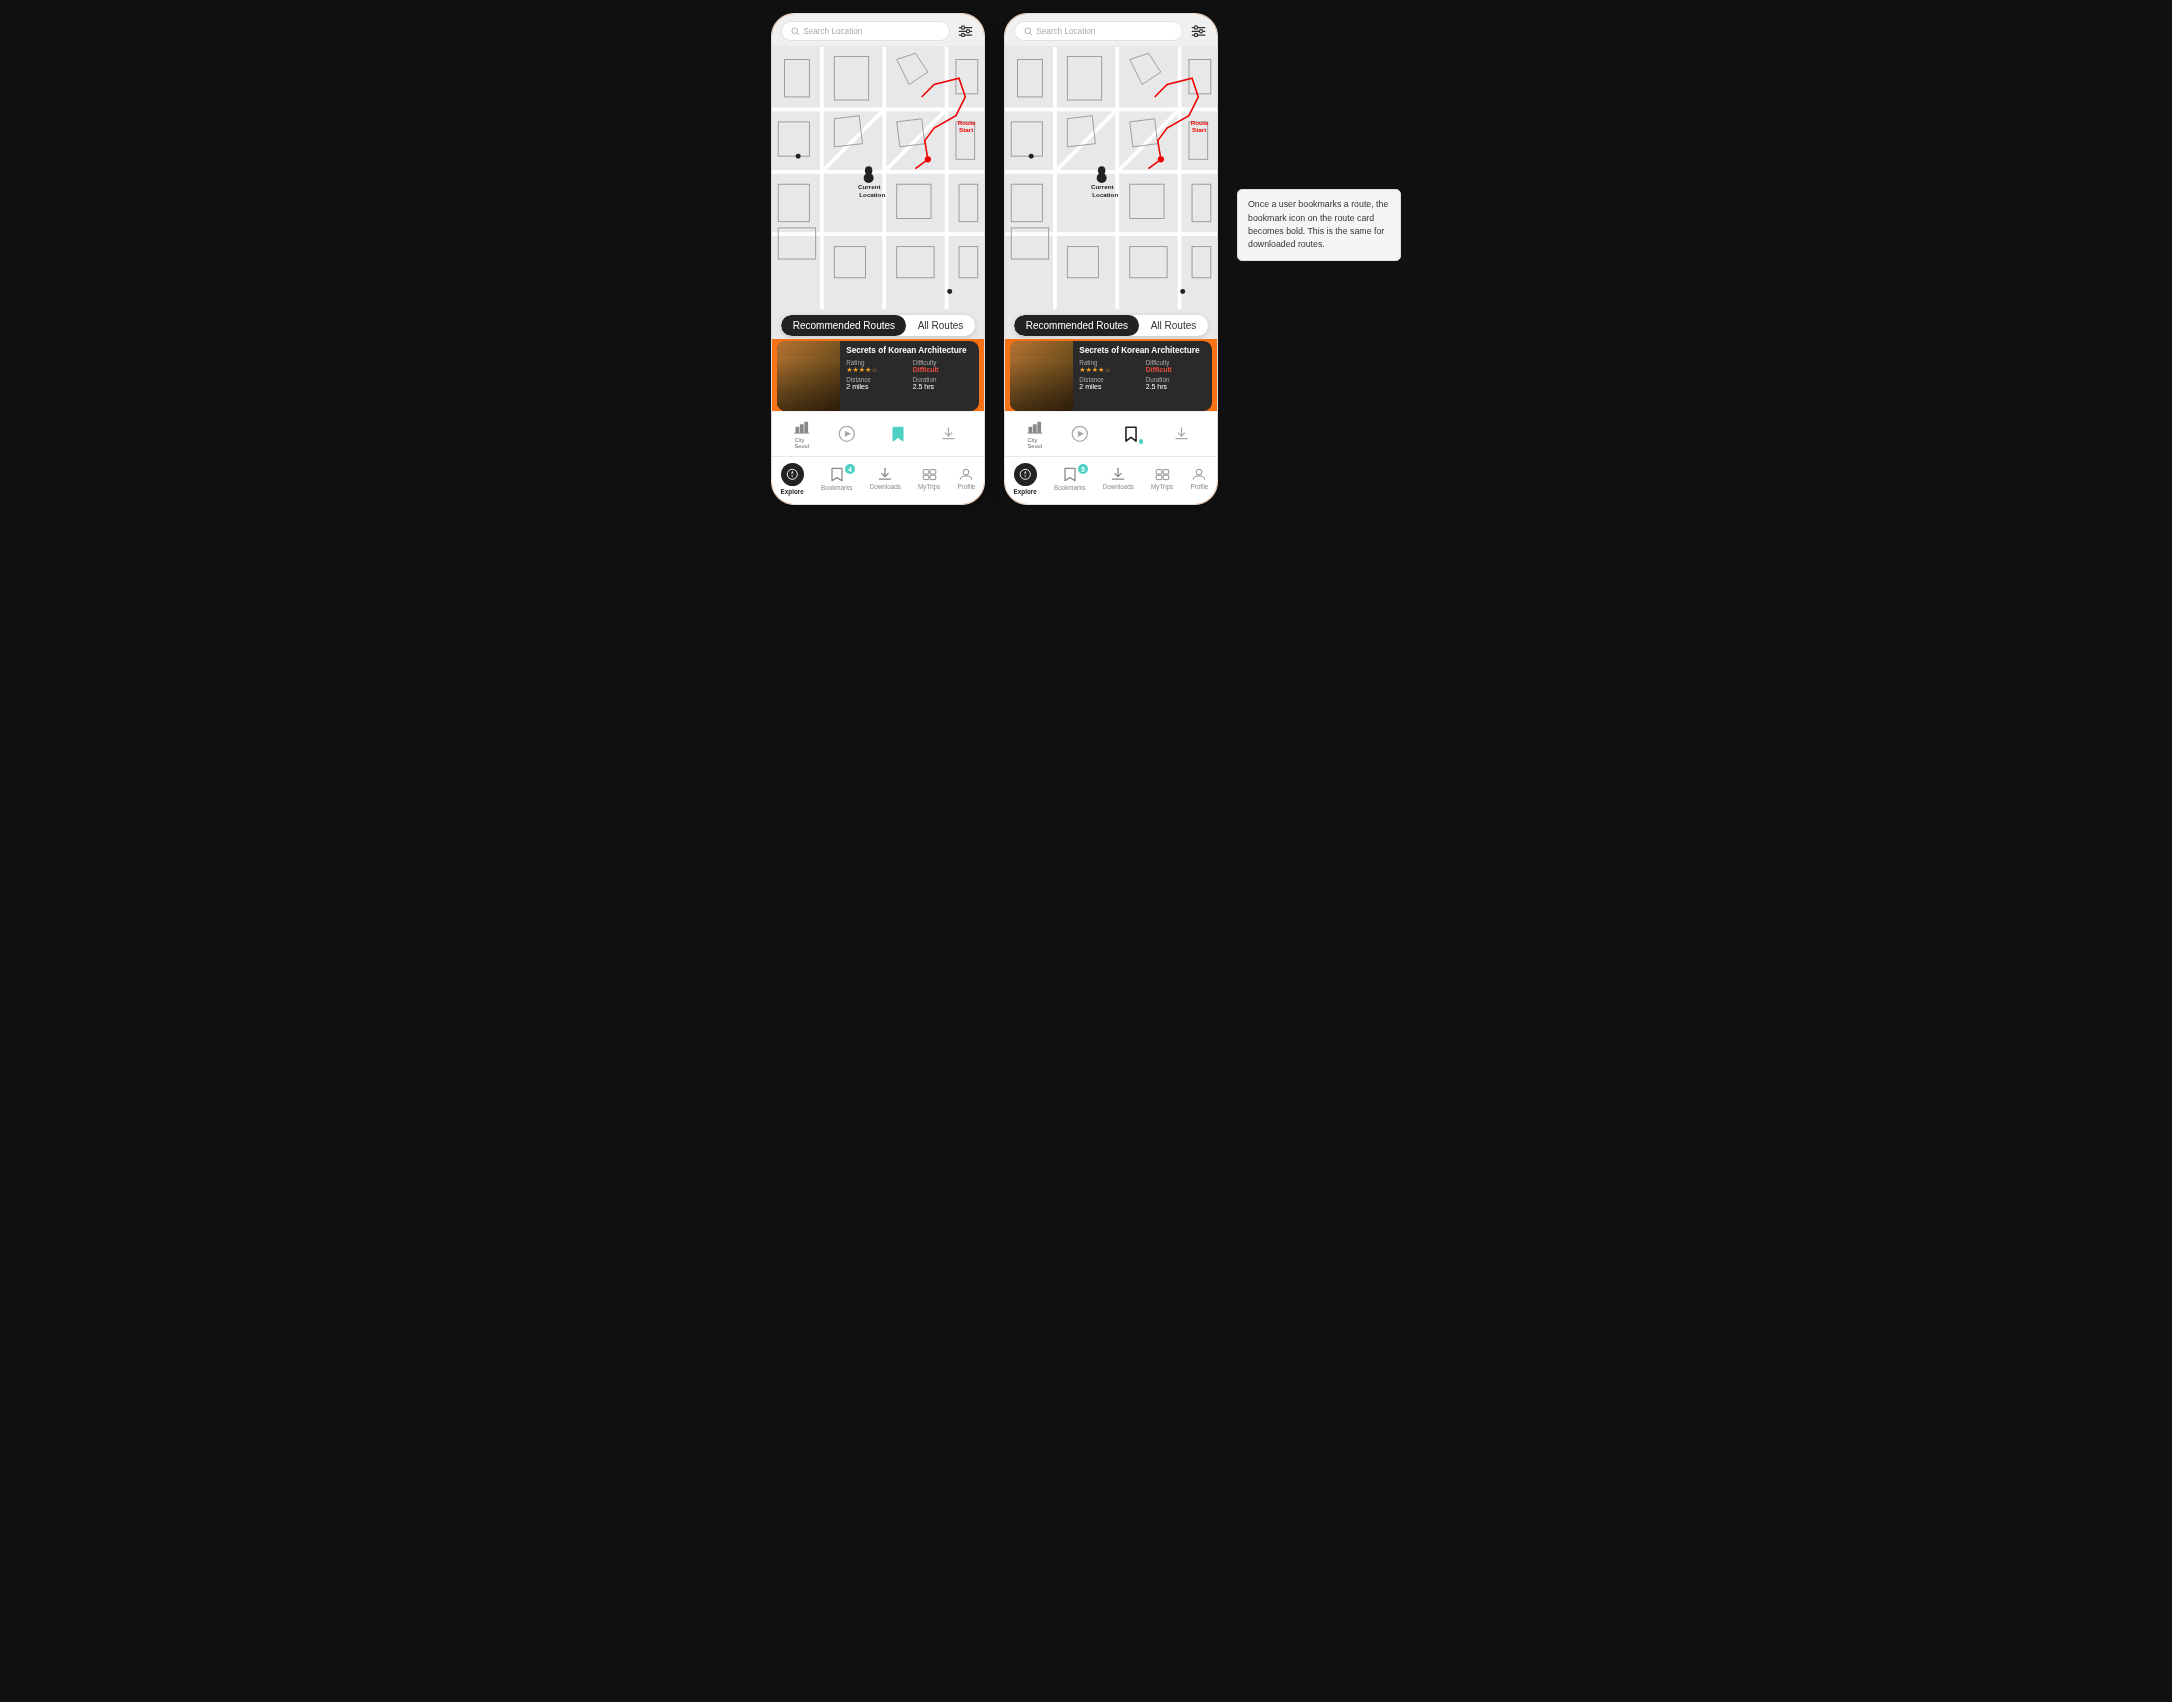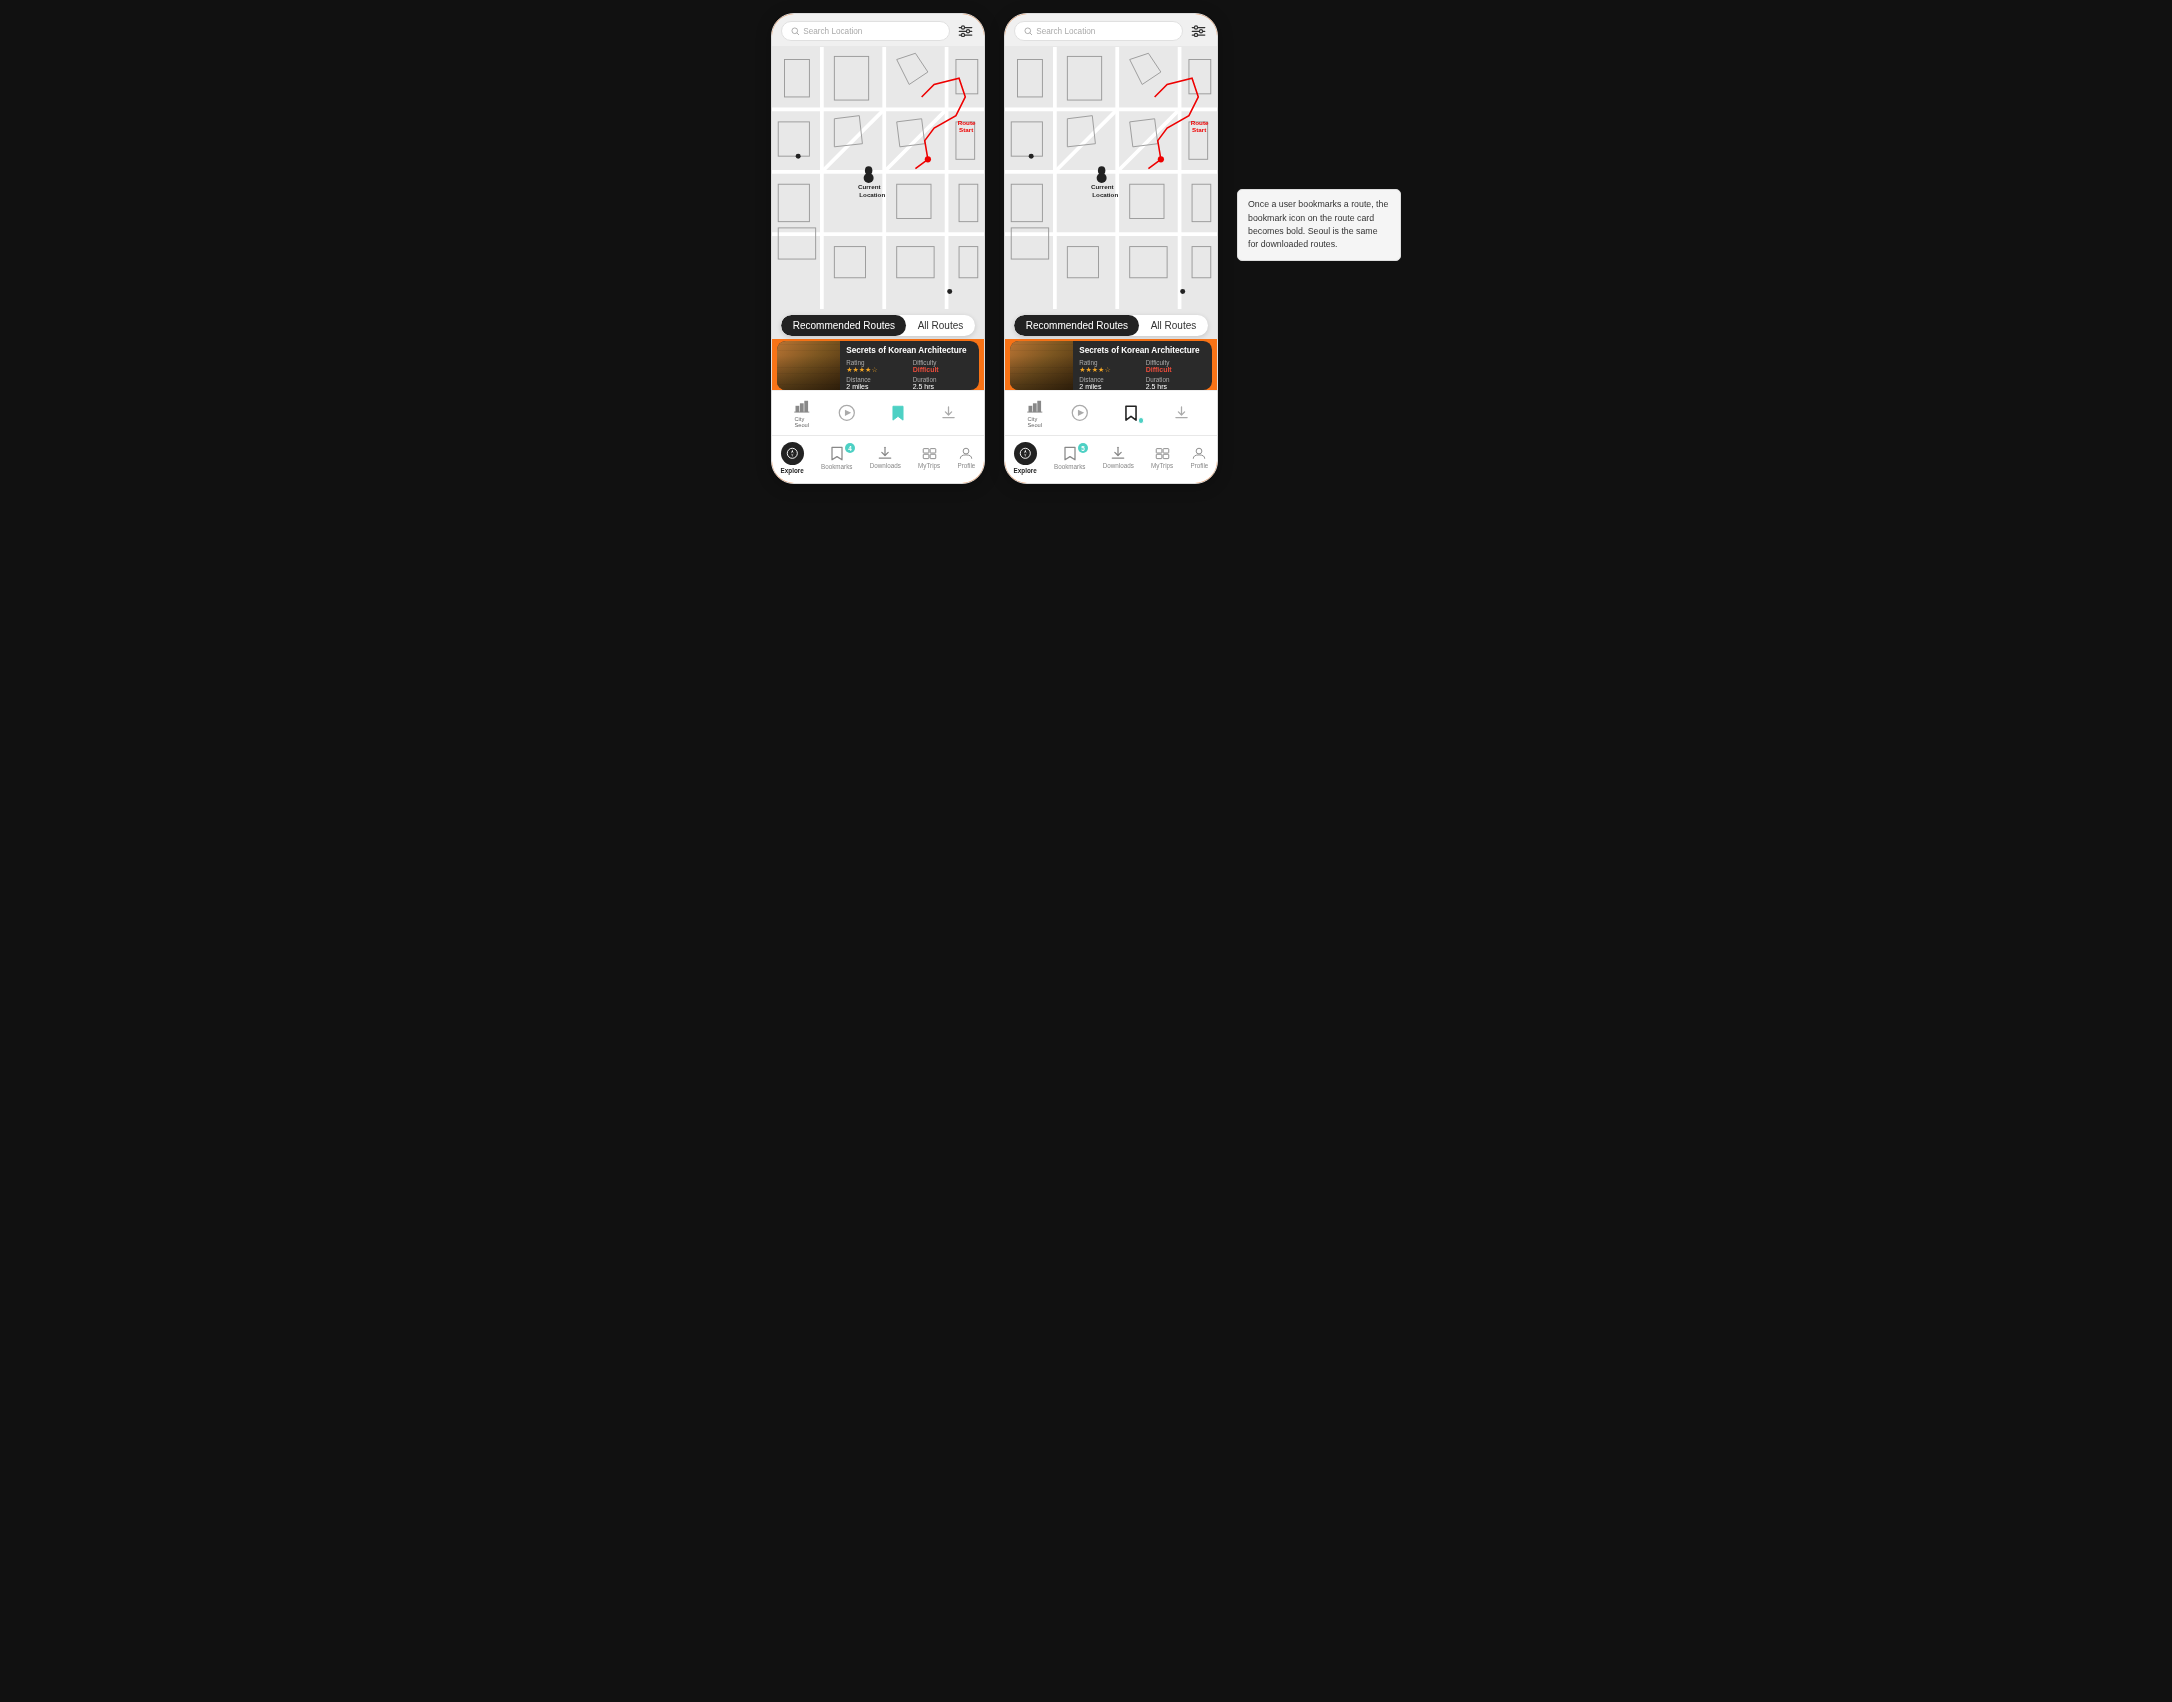--- a/index.html
+++ b/index.html
@@ -105,21 +105,21 @@
     }
     
     .route-card {
       background: #2a2a2a;
       color: #fff;
       margin: 0 5px;
       border-radius: 8.8px;
       overflow: hidden;
       display: flex;
       flex-direction: row;
-      height: 49px;
+      height: 70px;
       position: relative;
     }
     .route-card-image {
       width: 63px;
       flex-shrink: 0;
       background: linear-gradient(135deg, #8B6914 0%, #6B4A0E 40%, #3a3a3a 100%);
       position: relative;
       overflow: hidden;
     }
     .route-card-image .building-img {
@@ -663,17 +663,17 @@
             <span class="nav-label">Profile</span>
           </div>
         </div>
       </div>
     </div>
 
   </div>
 
   <div style="margin-top: 176px; max-width: 164px;">
     <div class="annotation-box">
-      <span>Once a user bookmarks a route, the bookmark icon on the route card becomes bold. Seoul is the same for downloaded routes.</span>
+      <span>Once a user bookmarks a route, the bookmark icon on the route card becomes bold. This is the same for downloaded routes.</span>
     </div>
   </div>
 </div>
 
 
 </body></html>

